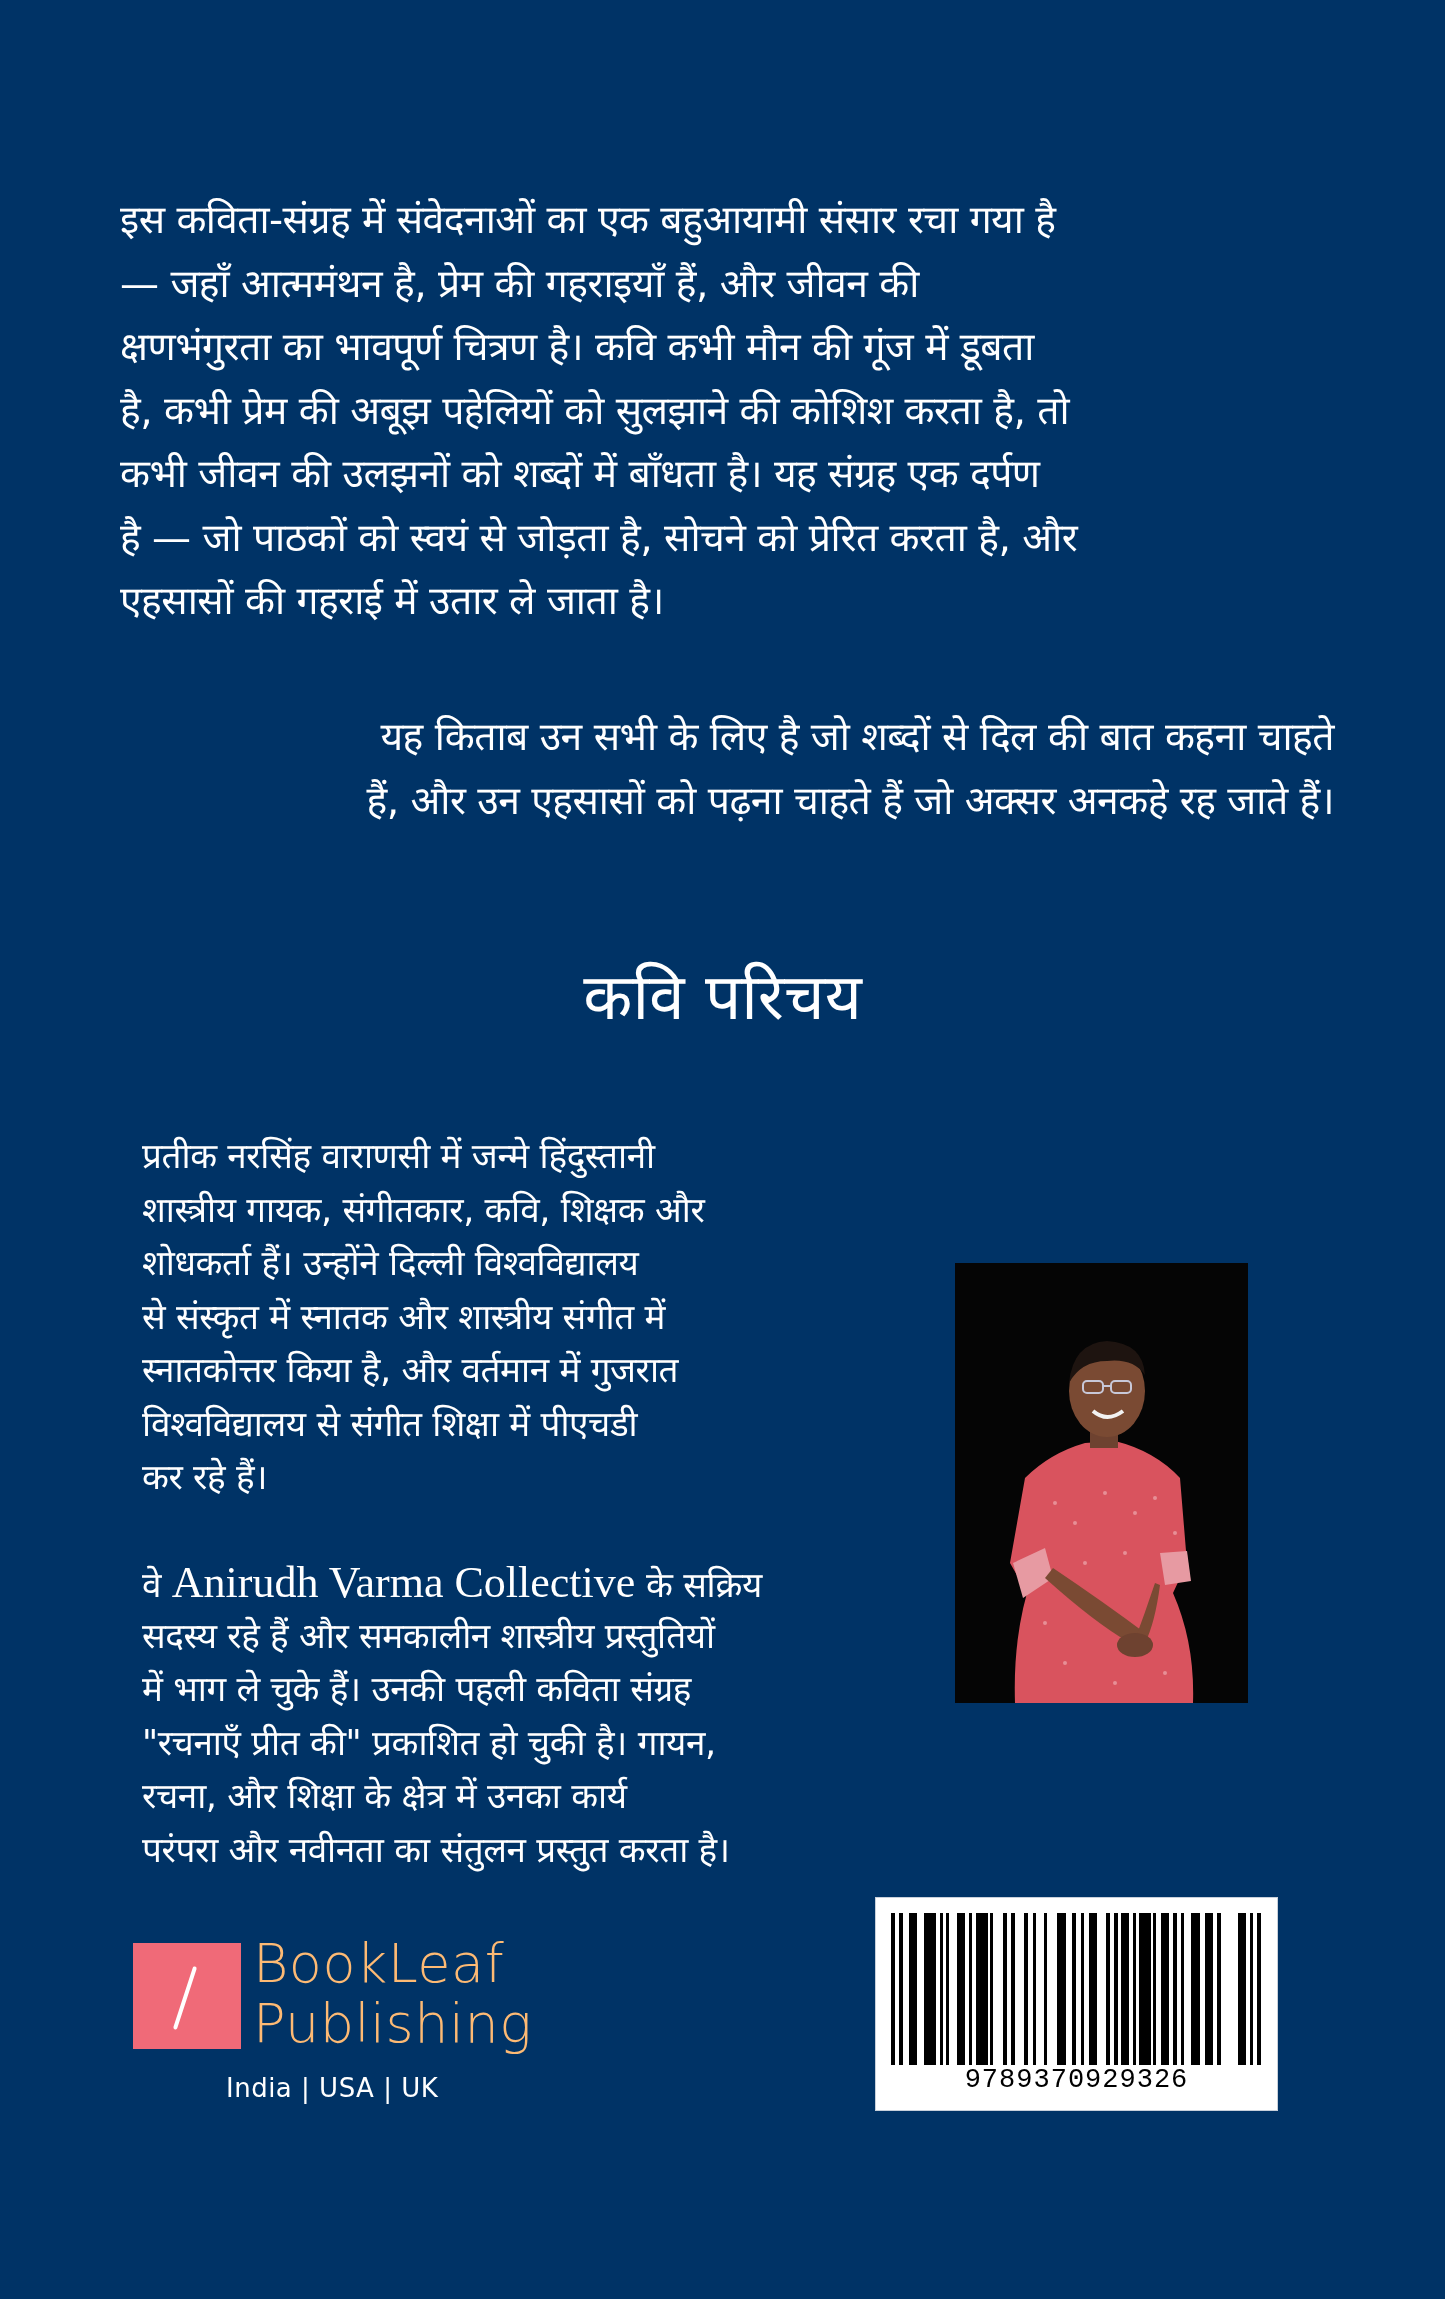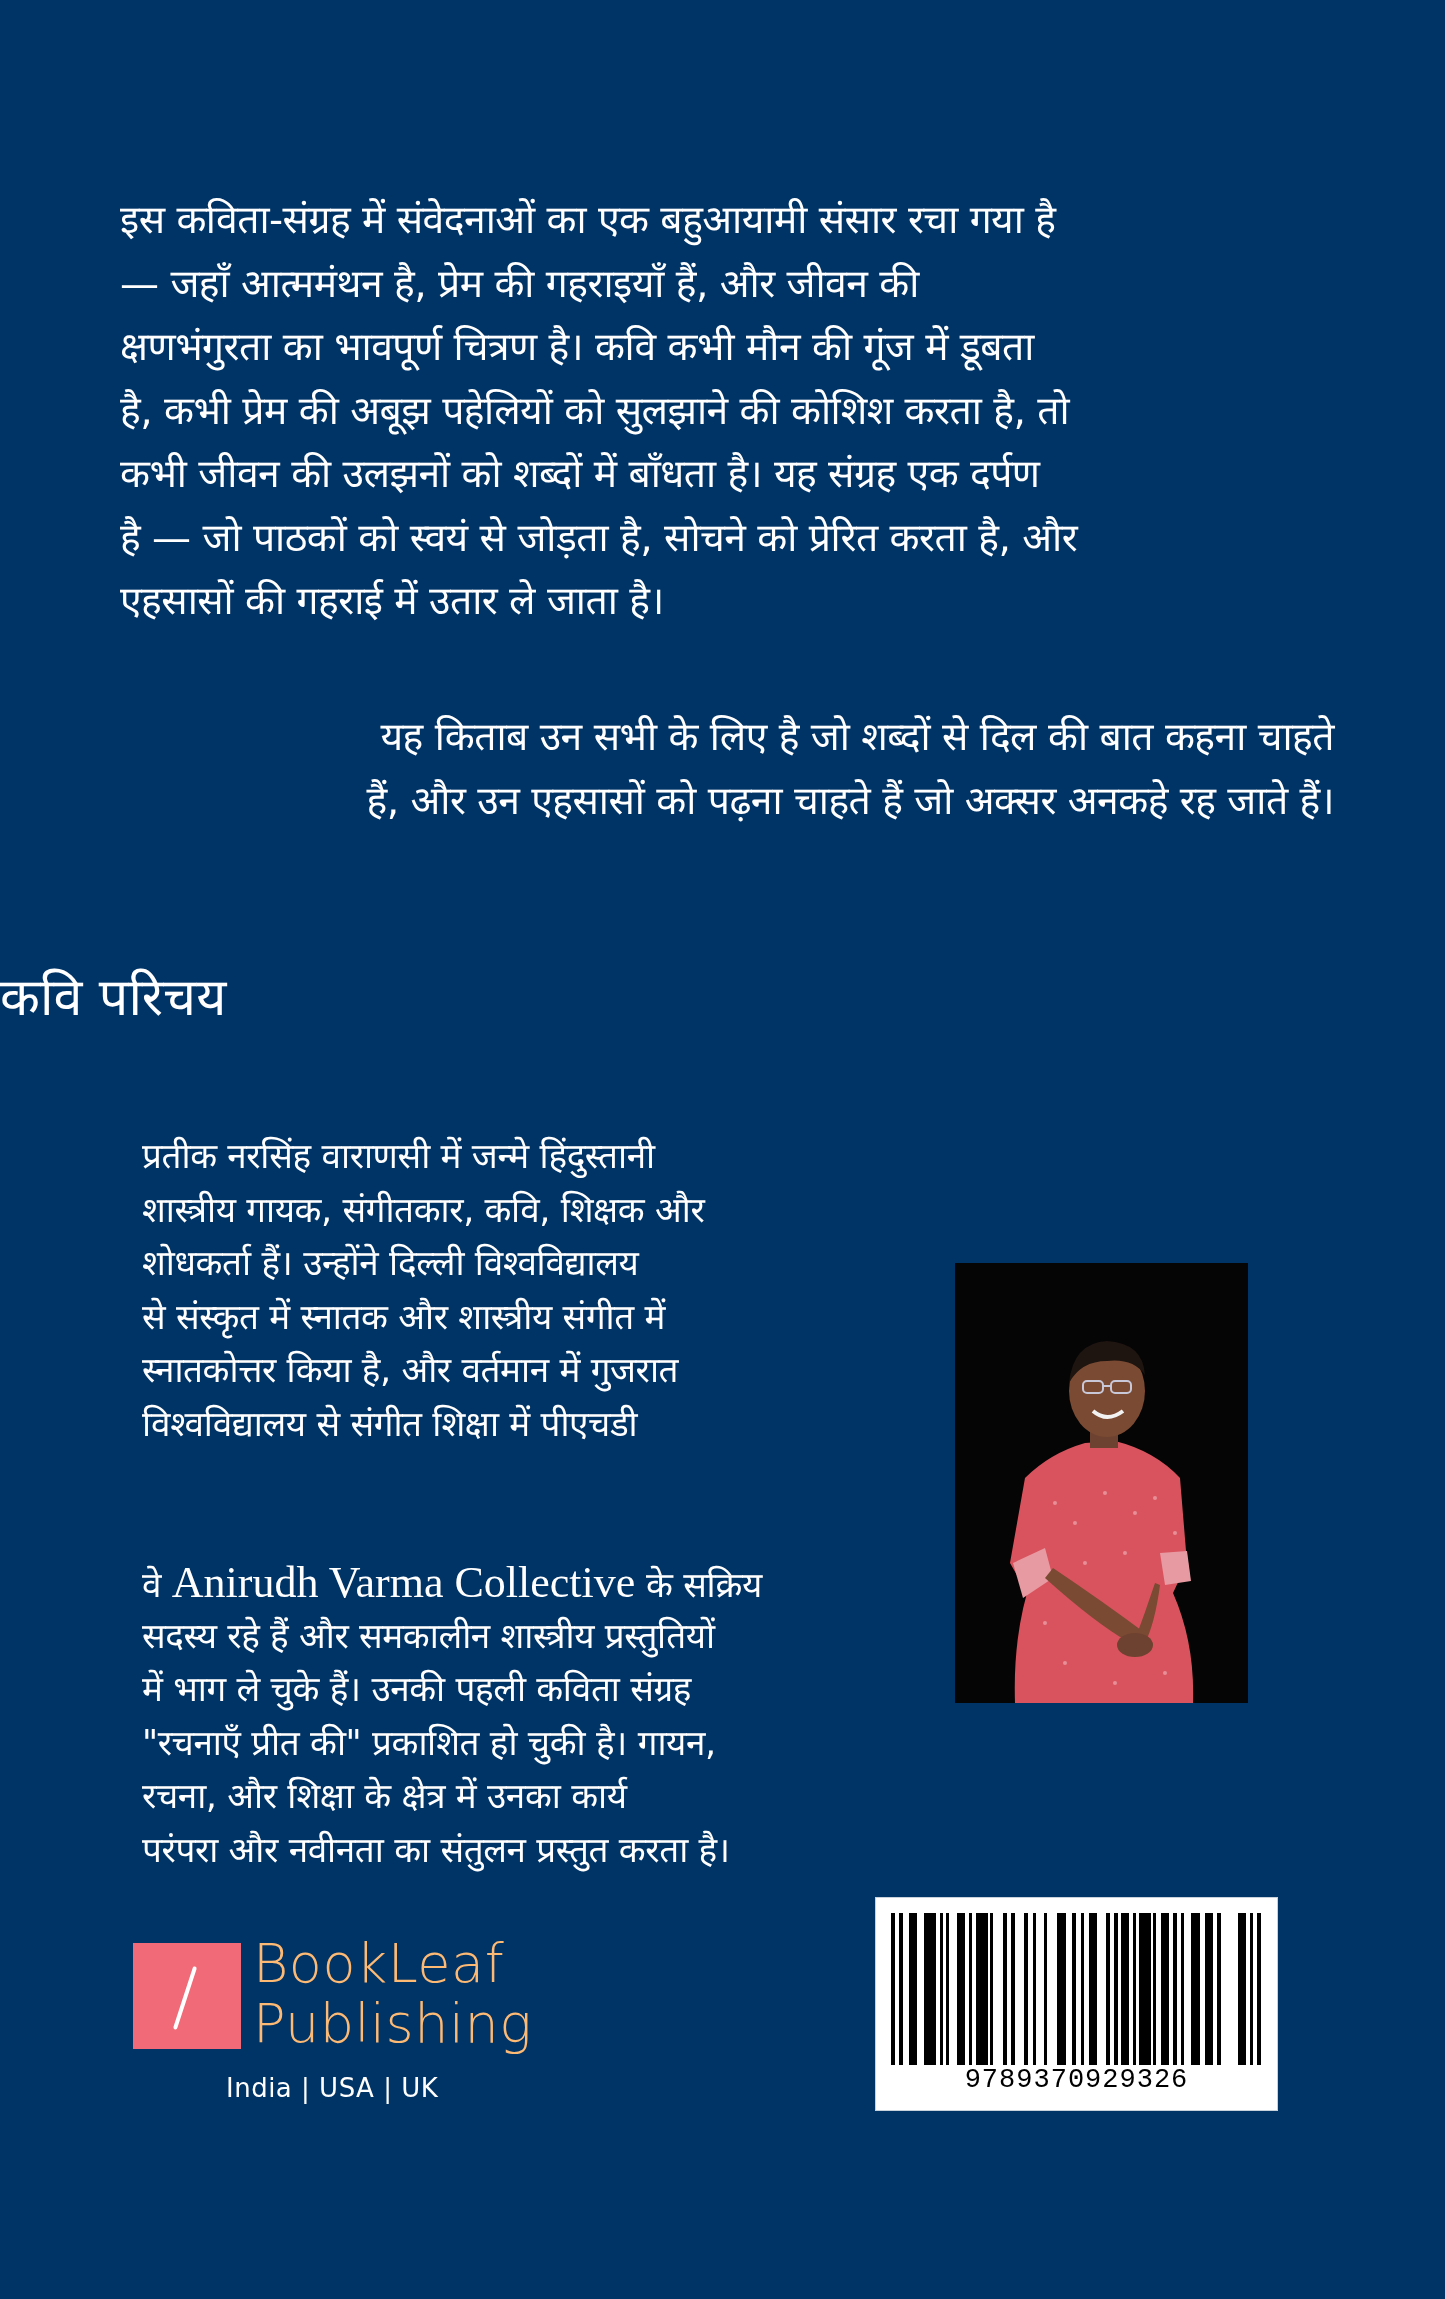--- a/index.html
+++ b/index.html
@@ -21,21 +21,21 @@
   .blurb2 {
     position: absolute; left: 129px; width: 1205px; top: 705px;
     text-align: right;
   }
   .blurb2 .line {
     font-size: 39px; line-height: 63.5px; height: 63.5px;
     white-space: nowrap; letter-spacing: -0.5px;
   }
   .heading {
     position: absolute; left: 0; width: 1445px; top: 955px;
-    text-align: left; font-size: 52px; line-height: 84px;
+    text-align: center; font-size: 64px; line-height: 84px;
   }
   .bio1, .bio2 {
     position: absolute; left: 142px; width: 820px;
   }
   .bio1 { top: 1130px; }
   .bio2 { top: 1556px; }
   .bio1 .line, .bio2 .line {
     font-size: 35px; line-height: 53.5px; height: 53.5px;
     white-space: nowrap; letter-spacing: -0.4px;
   }
@@ -95,20 +95,21 @@
 
 <div class="heading">कवि परिचय</div>
 
 <div class="bio1">
   <div class="line">प्रतीक नरसिंह वाराणसी में जन्मे हिंदुस्तानी</div>
   <div class="line">शास्त्रीय गायक, संगीतकार, कवि, शिक्षक और</div>
   <div class="line">शोधकर्ता हैं। उन्होंने दिल्ली विश्वविद्यालय</div>
   <div class="line">से संस्कृत में स्नातक और शास्त्रीय संगीत में</div>
   <div class="line">स्नातकोत्तर किया है, और वर्तमान में गुजरात</div>
   <div class="line">विश्वविद्यालय से संगीत शिक्षा में पीएचडी</div>
+  <div class="line">कर रहे हैं।</div>
 </div>
 
 <div class="photo">
   <svg width="293" height="440" viewBox="0 0 293 440">
     <rect width="293" height="440" fill="#050505"></rect>
 
     <path d="M70 215 Q95 190 130 180 L160 178 Q200 188 225 215 L232 300 L218 330 Q240 380 238 440 L60 440 Q58 380 72 330 L55 300 Z" fill="#d9535e"></path>
 
     <path d="M58 300 L90 285 L98 315 L68 335 Z" fill="#e79aa2"></path>
     <path d="M205 290 L232 288 L236 318 L210 322 Z" fill="#e79aa2"></path>

